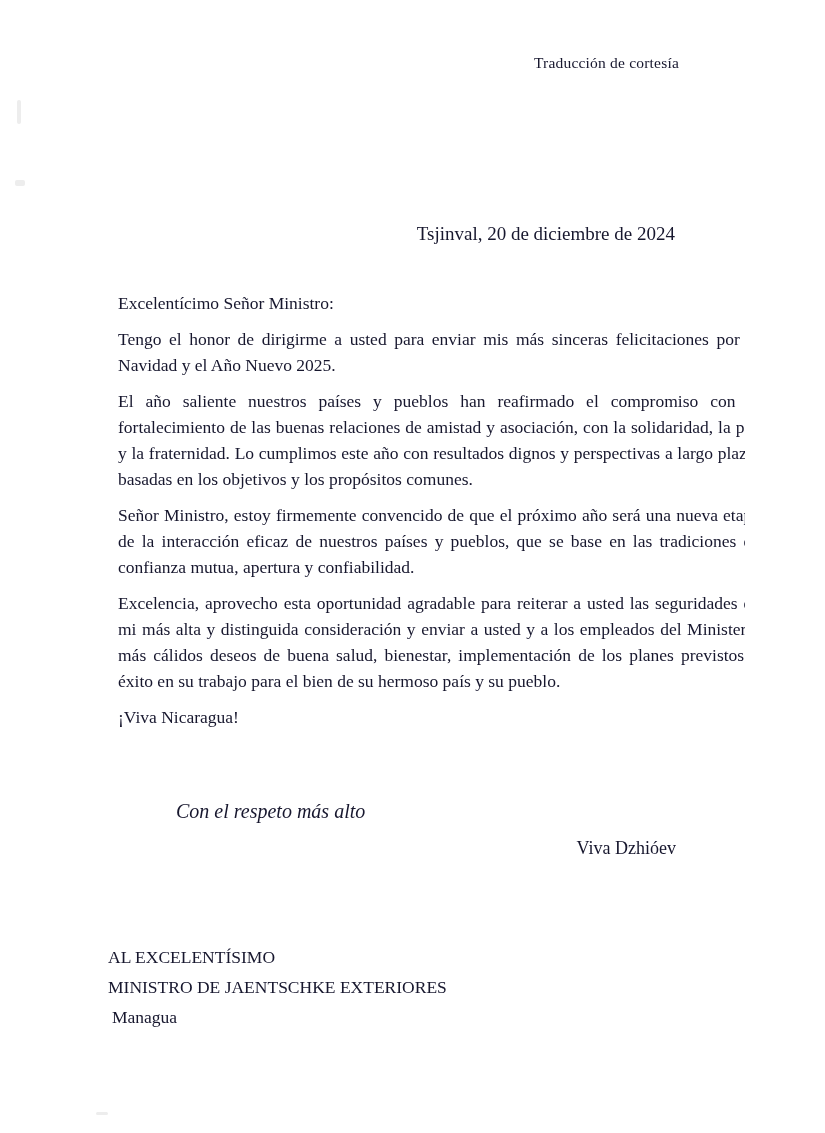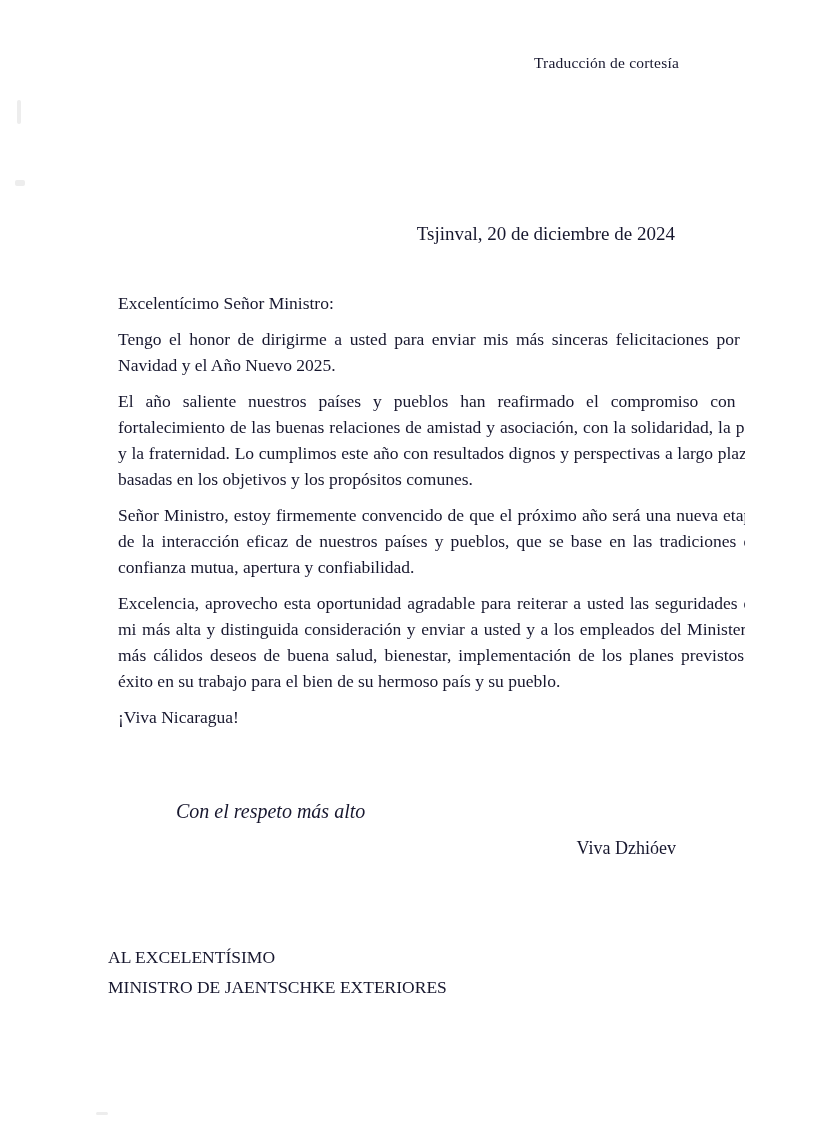--- a/index.html
+++ b/index.html
@@ -108,15 +108,16 @@
     <p class="patriotic-line">¡Viva Nicaragua!</p>
   </div>
 
   <div class="closing-formula">Con el respeto más alto</div>
 
   <div class="signature-name">Viva Dzhióev</div>
 
   <div class="recipient-block">
     <div class="recipient-line">AL EXCELENTÍSIMO</div>
     <div class="recipient-line">MINISTRO DE JAENTSCHKE EXTERIORES</div>
+    <div class="recipient-line last">Managua</div>
   </div>
 
 </div>
 
 </body></html>

